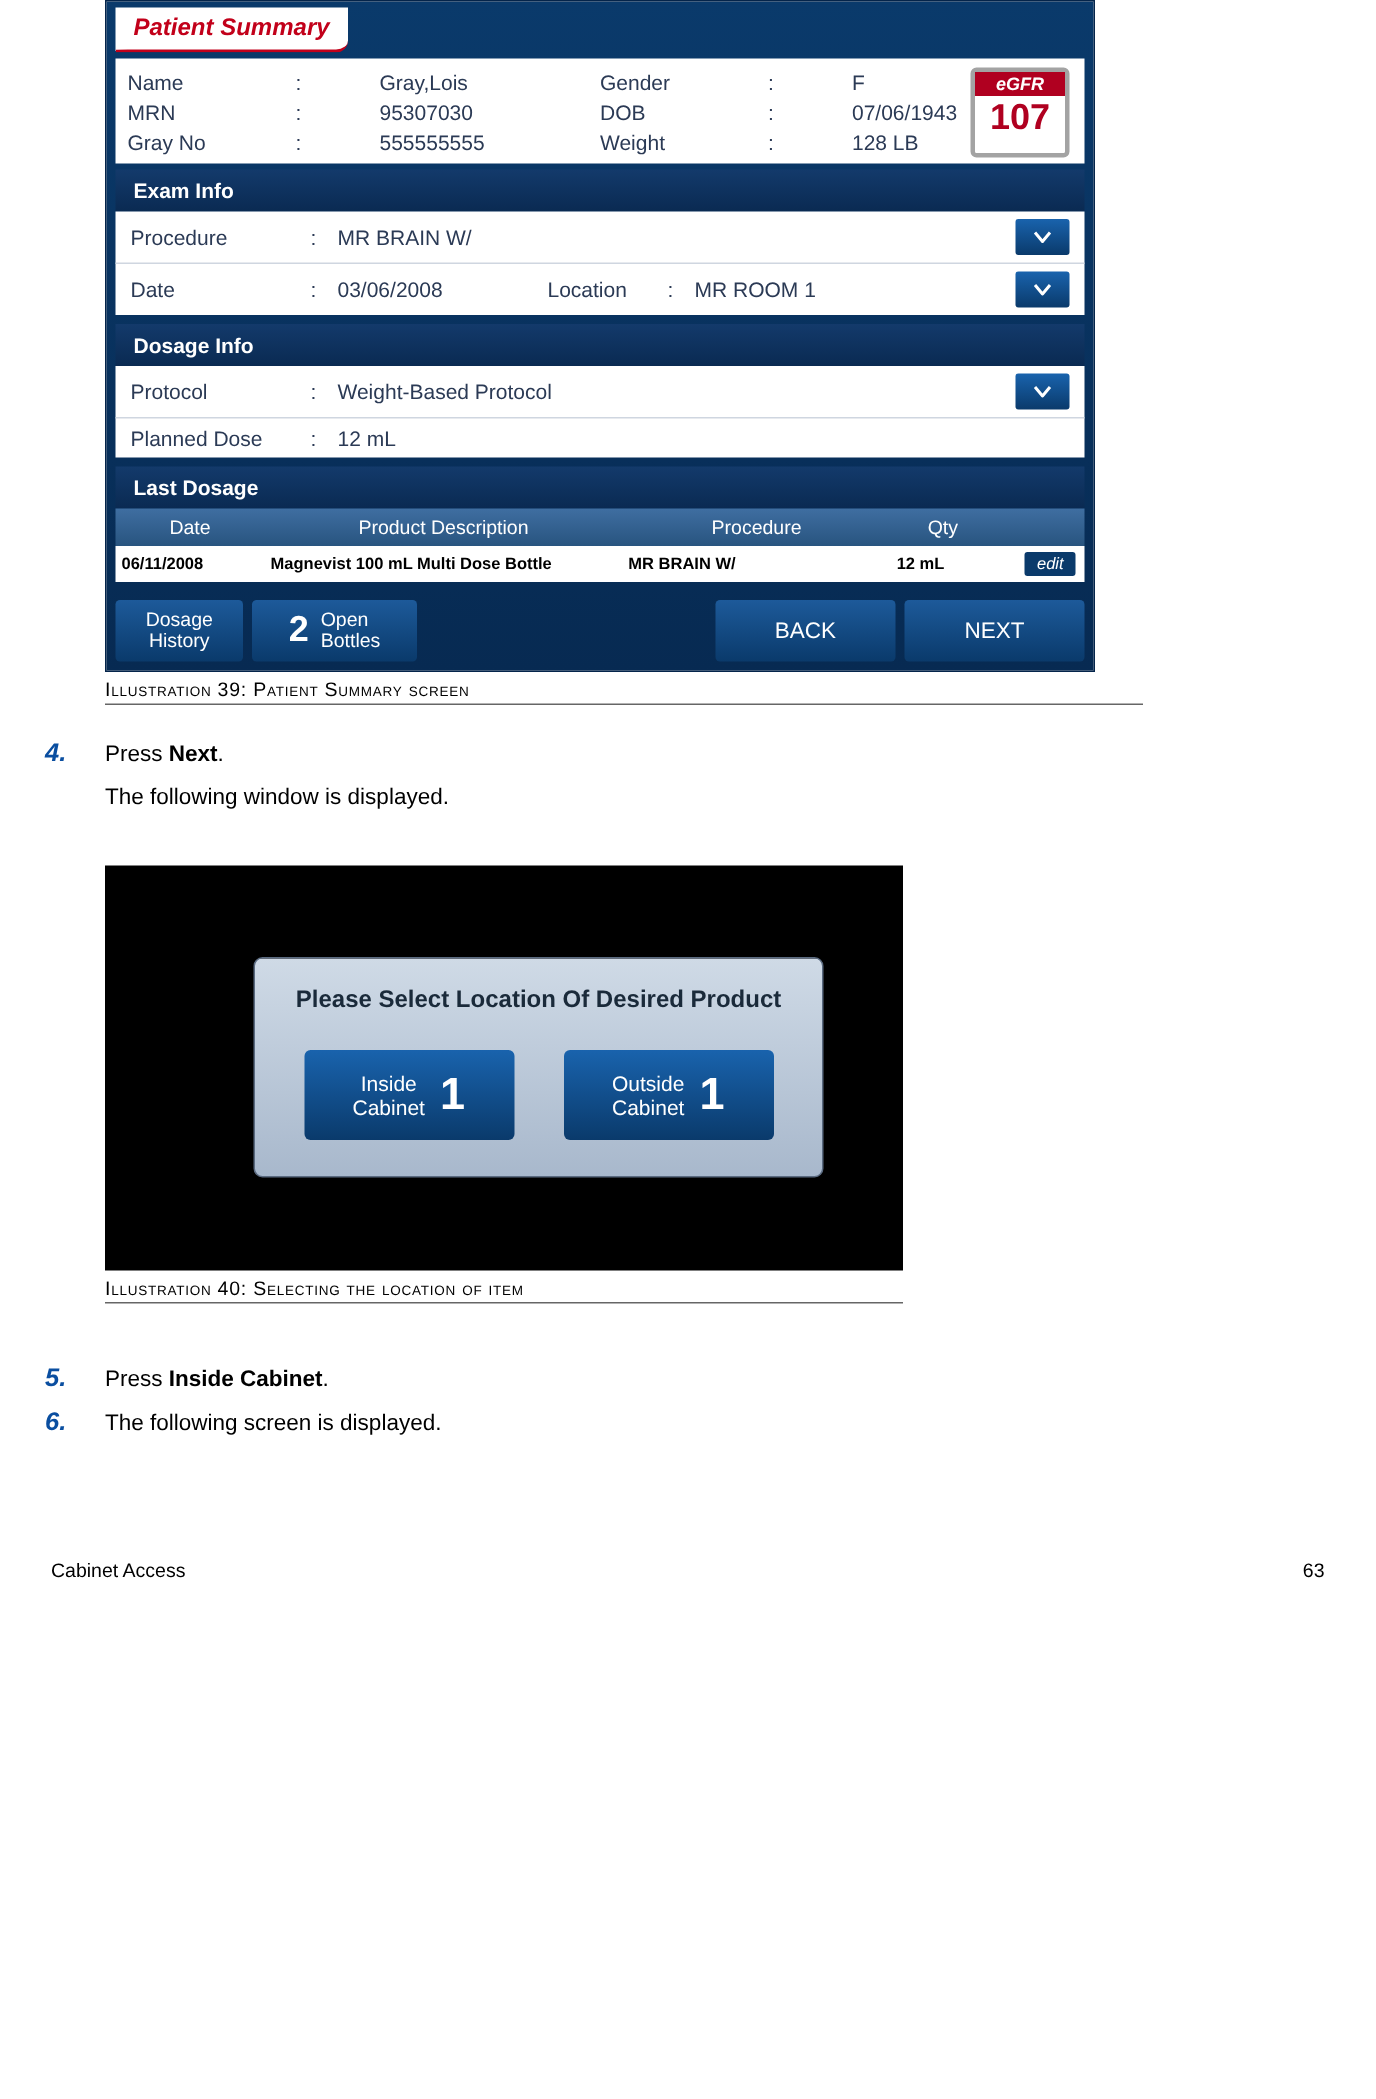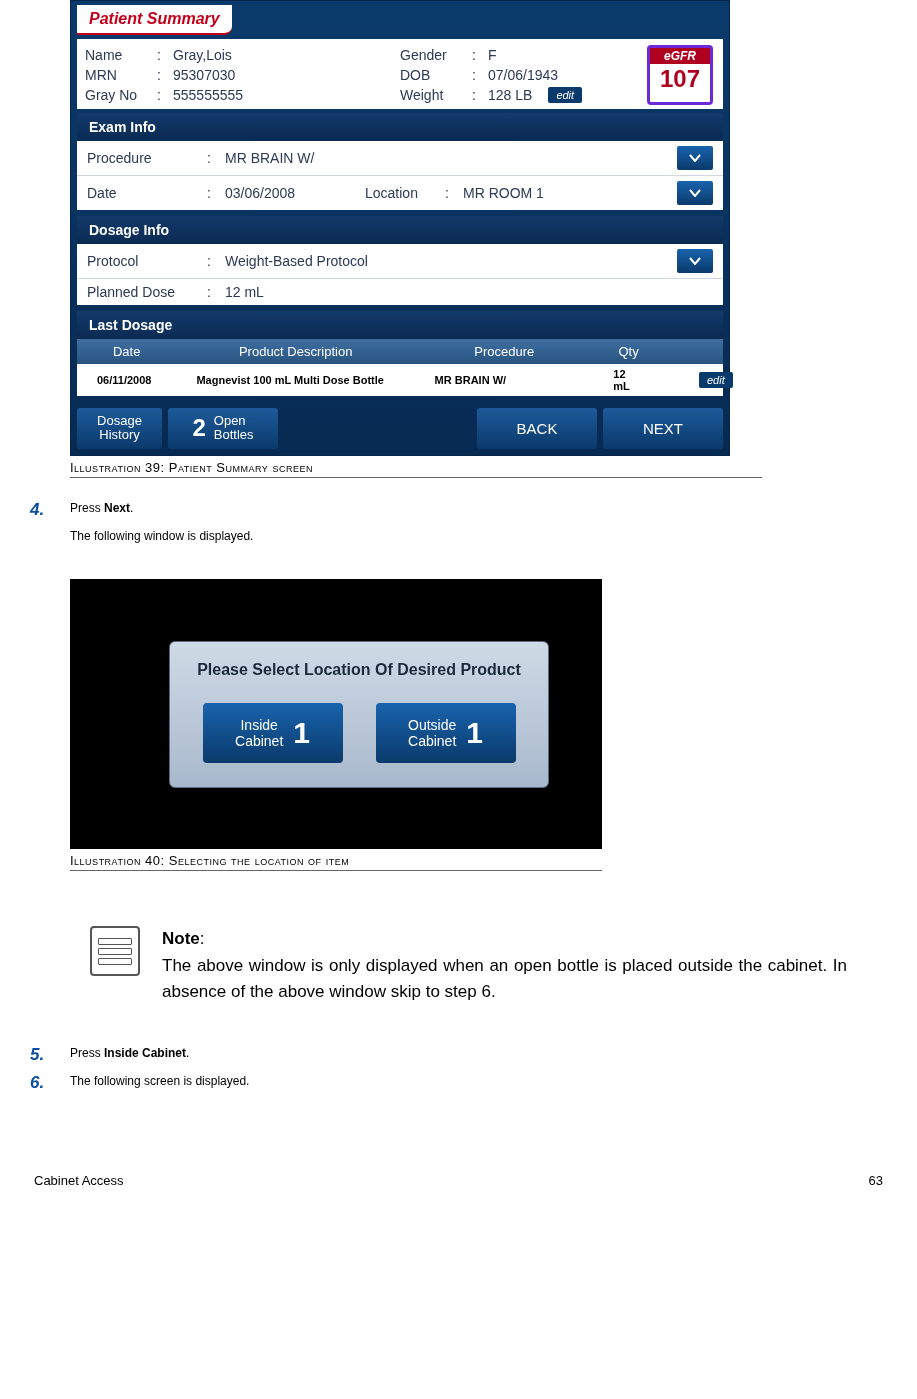--- a/index.html
+++ b/index.html
@@ -2,61 +2,61 @@
 <html><head>
 <meta charset="utf-8">
 <style>
   body { font-family: Arial, Helvetica, sans-serif; margin:0; padding:0; background:#fff; color:#000; font-size:15px; width:917px; }
   .page { padding: 0 30px 30px 30px; }
   .figure-wrap { margin-left:40px; }
   .screen1 { width:660px; background:linear-gradient(#0a3a6b,#072a52); border:1px solid #04244a; box-sizing:border-box; }
   .tab-ps { background:#fff; color:#c2001a; font-weight:bold; font-size:16px; padding:5px 12px; display:inline-block; border-bottom:2px solid #c2001a; border-radius:0 0 8px 0; margin:4px 0 0 6px; font-style:italic; }
   .pt-info { background:#fff; margin:4px 6px 4px 6px; padding:6px 8px 4px 8px; font-size:14px; position:relative; }
   .pt-row { display:flex; }
-  .pt-left, .pt-right { display:flex; align-items:center; padding:2px 0; }
+  .pt-left, .pt-right { display:flex; align-items:center; padding:2px 0;gap:40px; }
   .pt-left { width:50%; }
   .pt-right { width:50%; }
   .lbl { width:72px; color:#2b3a55; }
   .colon { width:16px; color:#2b3a55; }
   .val { color:#2b3a55; }
-  .egfr { position:absolute; right:10px; top:6px; width:66px; height:60px; border:3px solid #6d28d9; border-radius:4px; background:#fff; text-align:center; box-sizing:border-box; }
+  .egfr { position:absolute; right:10px; top:6px; width:66px; height:60px; border:3px solid #a3a3a3; border-radius:4px; background:#fff; text-align:center; box-sizing:border-box; }
   .egfr-top { background:#b00020; color:#fff; font-size:12px; font-style:italic; font-weight:bold; padding:1px 0; }
   .egfr-val { color:#b00020; font-size:24px; font-weight:bold; line-height:30px; }
   .edit-pill { background:#0a3a6b; color:#fff; font-size:11px; padding:2px 8px; border-radius:2px; margin-left:16px; display:inline-block;font-style:italic; }
   .sect-hdr { background:linear-gradient(#133a6b,#0a2a52); color:#fff; font-weight:bold; font-size:14px; padding:6px 12px; margin:0 6px; }
   .sect-body { background:#fff; margin:0 6px 6px 6px; }
   .frow { display:flex; align-items:center; border-bottom:1px solid #cfd6e0; padding:5px 10px; font-size:14px; position:relative; }
   .frow:last-child { border-bottom:none; }
   .frow .lbl { width:120px; color:#2b3a55; }
   .frow .colon { width:18px; }
   .frow .val { color:#2b3a55; flex:1; }
   .dd-btn { width:36px; height:24px; background:linear-gradient(#1963ad,#0a3a6b); border-radius:2px; display:flex; align-items:center; justify-content:center; }
   .dd-btn svg { width:12px; height:8px; }
   .last-dose-hdr { display:flex; background:linear-gradient(#3f6ea1,#28547f); color:#fff; font-size:13px; padding:5px 0; margin:0 6px; }
   .ld-col { text-align:center; }
   .ld-date { width:100px; }
   .ld-prod { width:240px; }
   .ld-proc { width:180px; }
   .ld-qty { width:70px; }
   .ld-edit { width:60px; }
   .ld-row { display:flex; background:#fff; margin:0 6px 6px 6px; font-size:11px; padding:4px 0; align-items:center; }
-  .ld-row > div { padding:0 20px; box-sizing:border-box; }
+  .ld-row > div { padding:0 4px; box-sizing:border-box; }
   .bottom-bar { display:flex; padding:6px; gap:6px; }
   .bb-btn { background:linear-gradient(#1d5a9a,#0a3a6b); color:#fff; font-size:13px; border-radius:3px; display:flex; align-items:center; justify-content:center; text-align:center; padding:6px 8px; box-sizing:border-box; }
   .bb-dh { width:85px; line-height:1.1; flex-direction:column; }
   .bb-ob { width:110px; display:flex; align-items:center; gap:8px; }
   .bb-ob-num { font-size:24px; font-weight:bold; }
   .bb-ob-txt { text-align:left; line-height:1.1; }
   .bb-spacer { flex:1; }
   .bb-back, .bb-next { width:120px; font-size:15px; }
   .caption { font-variant:small-caps; font-size:13px; letter-spacing:0.5px; border-bottom:1px solid #666; padding:2px 0; margin-top:2px; }
   .step-block { margin-top:22px; }
   .step-row { display:flex; margin-bottom:8px; }
   .step-num { color:#0a4ea0; font-weight:bold; font-style:italic; width:40px; font-size:17px; }
-  .step-text { flex:1; font-size:12px; line-height:1.4; }
+  .step-text { flex:1; font-size:15px; line-height:1.4; }
   .screen2-wrap { margin:35px 0 0 40px; width:532px; }
   .screen2 { width:100%; height:270px; background:#000; display:flex; align-items:center; justify-content:center; }
   .dialog { width:380px; background:linear-gradient(#cfdae6,#a8b8cc); border:1px solid #5a6a80; border-radius:6px; padding:18px 16px 24px 16px; text-align:center; box-sizing:border-box;margin-left:46px; }
   .dlg-title { color:#1a2a3a; font-size:16px; font-weight:bold; line-height:1.3; margin-bottom:22px; }
   .dlg-btns { display:flex; justify-content:space-around; }
   .dlg-btn { width:140px; height:60px; background:linear-gradient(#1963ad,#0a3a6b); border-radius:4px; color:#fff; display:flex; align-items:center; justify-content:center; gap:10px; }
   .dlg-btn-txt { font-size:14px; line-height:1.15; text-align:center; }
   .dlg-btn-num { font-size:30px; font-weight:bold; }
   .note-block { display:flex; margin:55px 0 0 60px; gap:22px; }
   .note-icon { width:50px; height:50px; border:2px solid #555; border-radius:4px; display:flex; flex-direction:column; align-items:center; justify-content:center; gap:3px; padding:6px; box-sizing:border-box; }
@@ -226,31 +226,20 @@
             <div class="dlg-btn-num">1</div>
           </div>
         </div>
       </div>
     </div>
     <div class="cap2">
       <div class="caption">Illustration 40: Selecting the location of item</div>
     </div>
   </div>
 
-  <div class="note-block">
-    <div class="note-icon">
-      <div class="line"></div>
-        <div class="line"></div>
-        <div class="line"></div>
-    </div>
-    <div class="note-text">
-      <b>Note</b>:<br>
-      <span>The above window is only displayed when an open bottle is placed outside the cabinet. In absence of the above window  skip to step 6.</span>
-    </div>
-  </div>
 
   <div class="step-block" style="margin-top:40px">
     <div class="step-row">
       <div class="step-num">5.</div>
       <div class="step-text"><span>Press </span><b>Inside Cabinet</b><span>.</span></div>
     </div>
     <div class="step-row">
       <div class="step-num">6.</div>
       <div class="step-text">The following screen is displayed.</div>
     </div>

